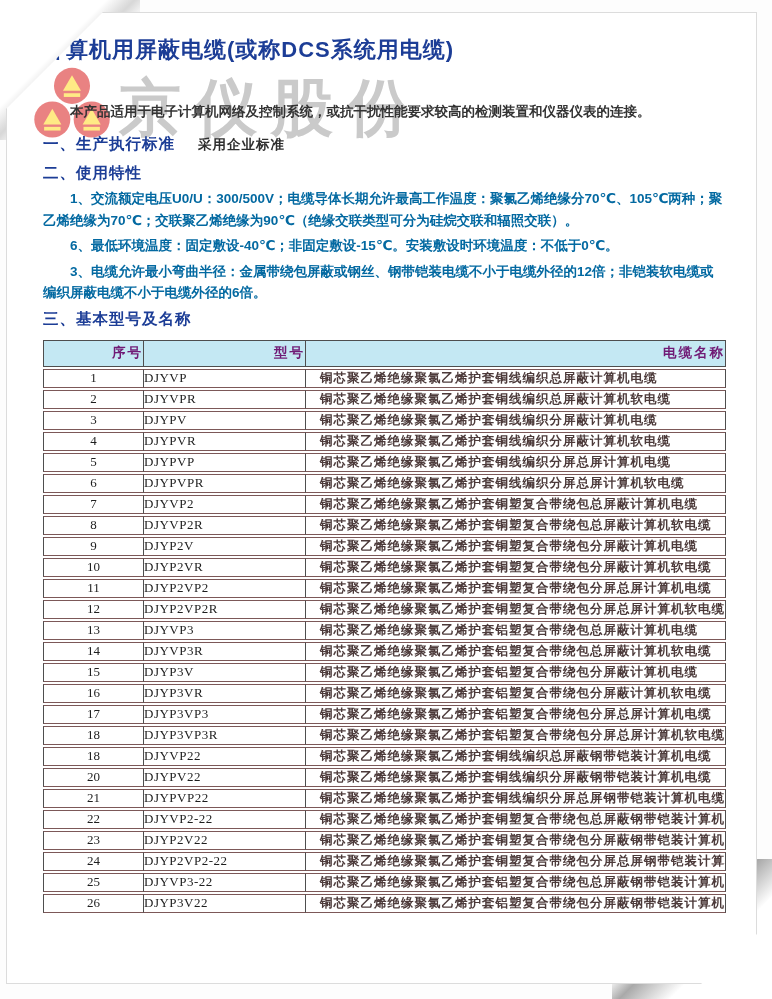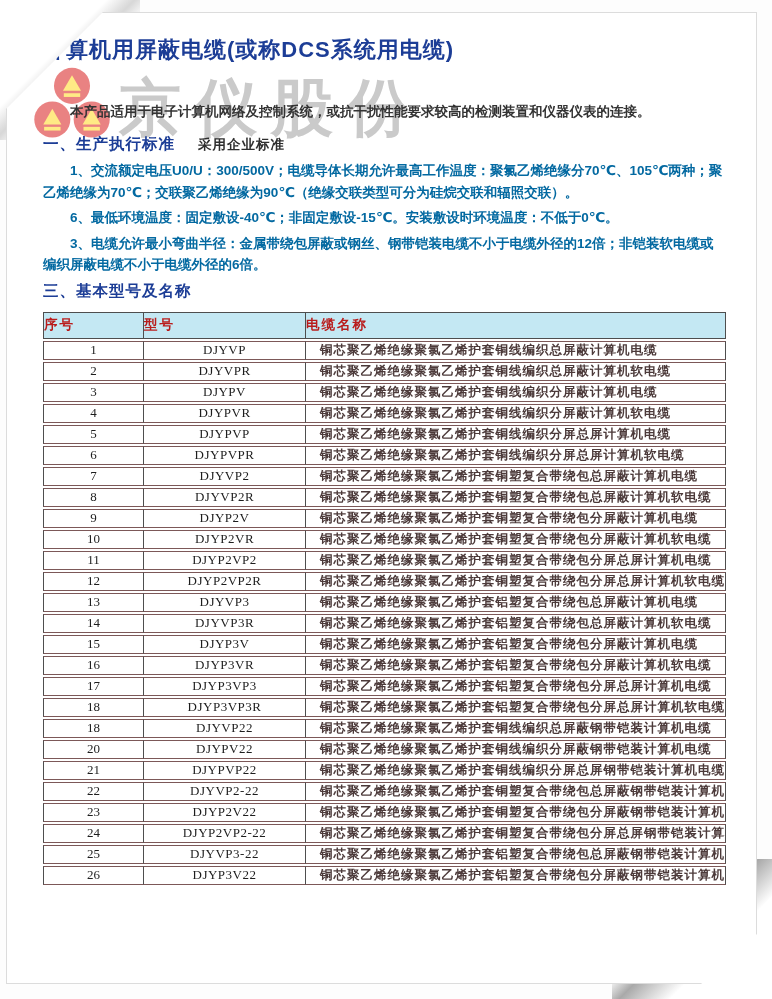--- a/index.html
+++ b/index.html
@@ -82,38 +82,38 @@
     margin-top:8px;
     border-collapse:separate;
     border-spacing:0 2px;
     table-layout:fixed;
   }
   .cable-table th{
     background:var(--table-header-bg);
     border-top:1px solid var(--table-border-dark);
     border-bottom:1px solid var(--table-border-dark);
     border-left:1px solid var(--table-border-dark);
-    height:27px;font-size:13.5px;font-weight:bold;color:#b91c1c;
-    text-align:left;letter-spacing:2px;
+    height:27px;font-size:13.5px;font-weight:bold;color:#701a75;
+    text-align:right;letter-spacing:2px;
   }
   .cable-table th:last-child{border-right:1px solid var(--table-border-dark);}
   .cable-table td{
     border-top:1px solid var(--table-border-row);
     border-bottom:1px solid var(--table-border-row);
     border-left:1px solid var(--table-border-dark);
     height:19px;vertical-align:middle;background:#fff;
   }
   .cable-table td:last-child{border-right:1px solid var(--table-border-dark);}
   col.c1{width:100px;} col.c2{width:162px;}
   td.c-no{
     text-align:center;font-family:"Liberation Serif","DejaVu Serif",serif;
     font-size:13px;color:#1d1d1d;
   }
   td.c-model{
-    text-align:center;font-family:"Liberation Serif","DejaVu Serif",serif;
+    text-align:left;font-family:"Liberation Serif","DejaVu Serif",serif;
     font-size:13px;color:#1d1d1d;letter-spacing:.5px;white-space:nowrap;
   }
   td.c-name{
     padding-left:14px;font-size:12.5px;font-weight:bold;color:var(--name-text);
     letter-spacing:1px;white-space:nowrap;overflow:hidden;
   }
 </style>
 </head>
 <body>
 
@@ -142,20 +142,21 @@
   <div class="content">
 
     <h1 class="doc-title">计算机用屏蔽电缆(或称DCS系统用电缆)</h1>
 
     <p class="intro">本产品适用于电子计算机网络及控制系统，或抗干扰性能要求较高的检测装置和仪器仪表的连接。</p>
 
     <div class="sec-head">
       <span>一、生产执行标准</span><span class="inline-note">采用企业标准</span>
     </div>
 
+    <div class="sec-head" style="margin-top:6px;">二、使用特性</div>
 
     <p class="feature">1、交流额定电压U0/U：300/500V；电缆导体长期允许最高工作温度：聚氯乙烯绝缘分70℃、105℃两种；聚乙烯绝缘为70℃；交联聚乙烯绝缘为90℃（绝缘交联类型可分为硅烷交联和辐照交联）。</p>
     <p class="feature">6、最低环境温度：固定敷设-40℃；非固定敷设-15℃。安装敷设时环境温度：不低于0℃。</p>
     <p class="feature">3、电缆允许最小弯曲半径：金属带绕包屏蔽或钢丝、钢带铠装电缆不小于电缆外径的12倍；非铠装软电缆或编织屏蔽电缆不小于电缆外径的6倍。</p>
 
     <div class="sec-head" style="margin-top:4px;">三、基本型号及名称</div>
 
     <table class="cable-table">
       <colgroup>
           <col class="c1">

